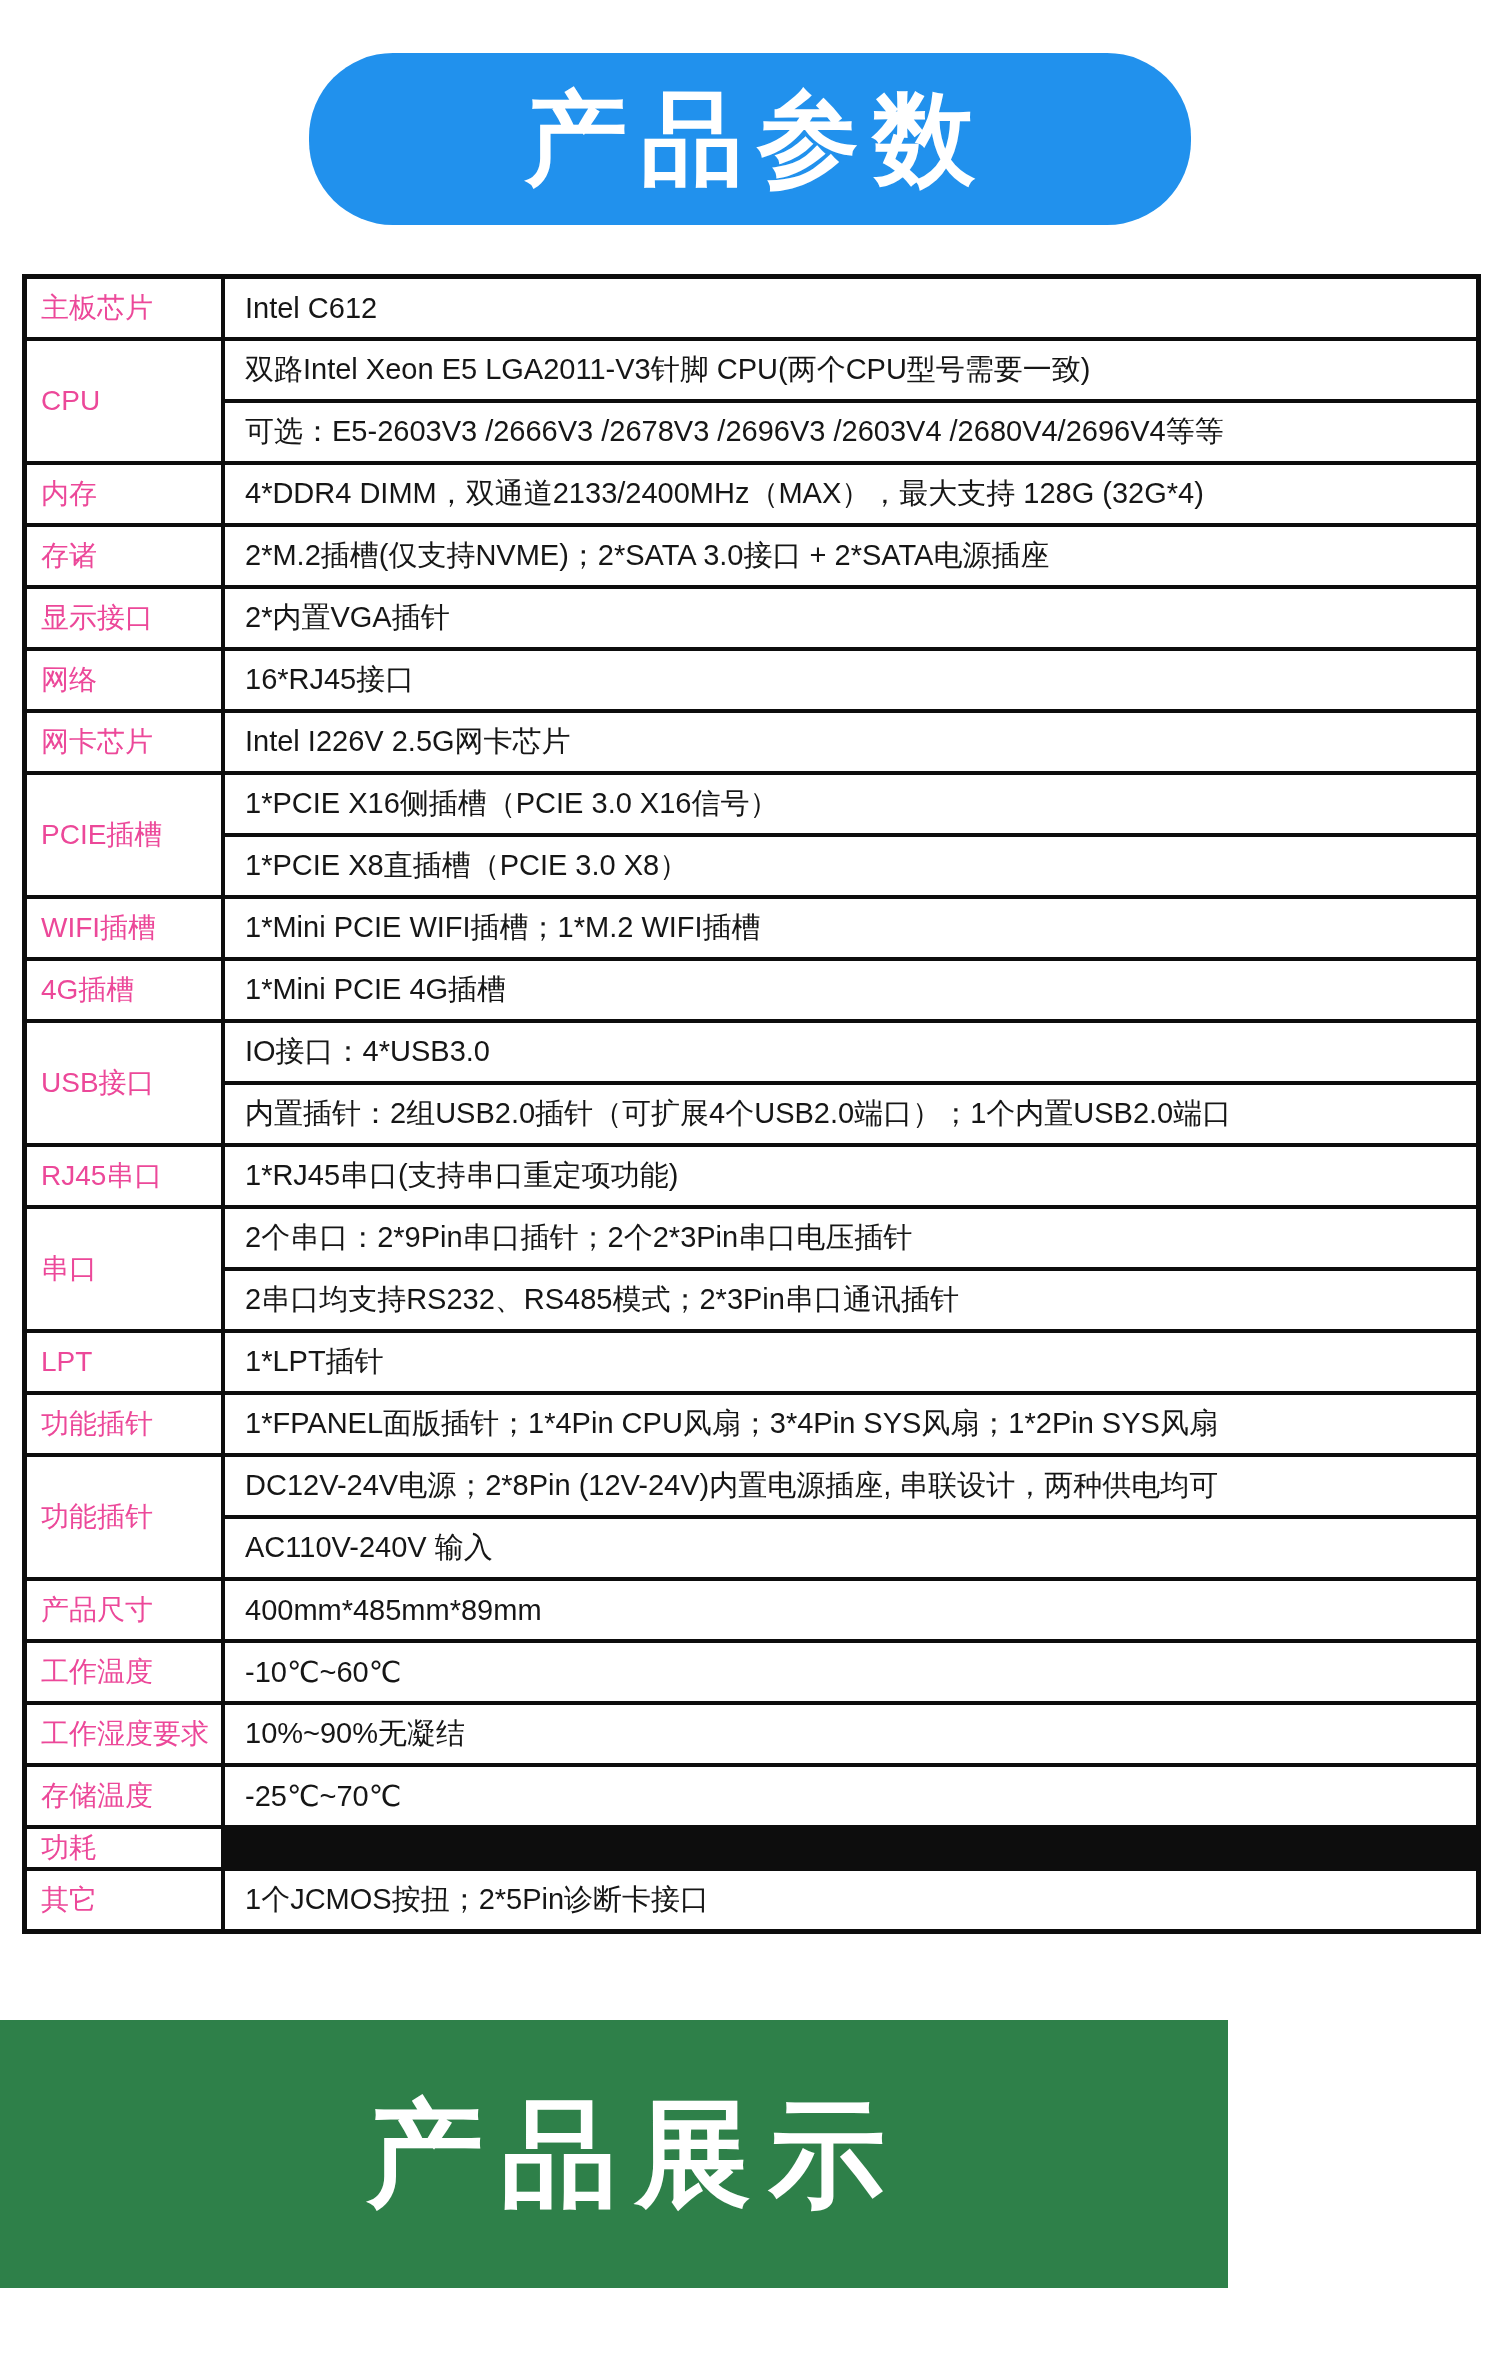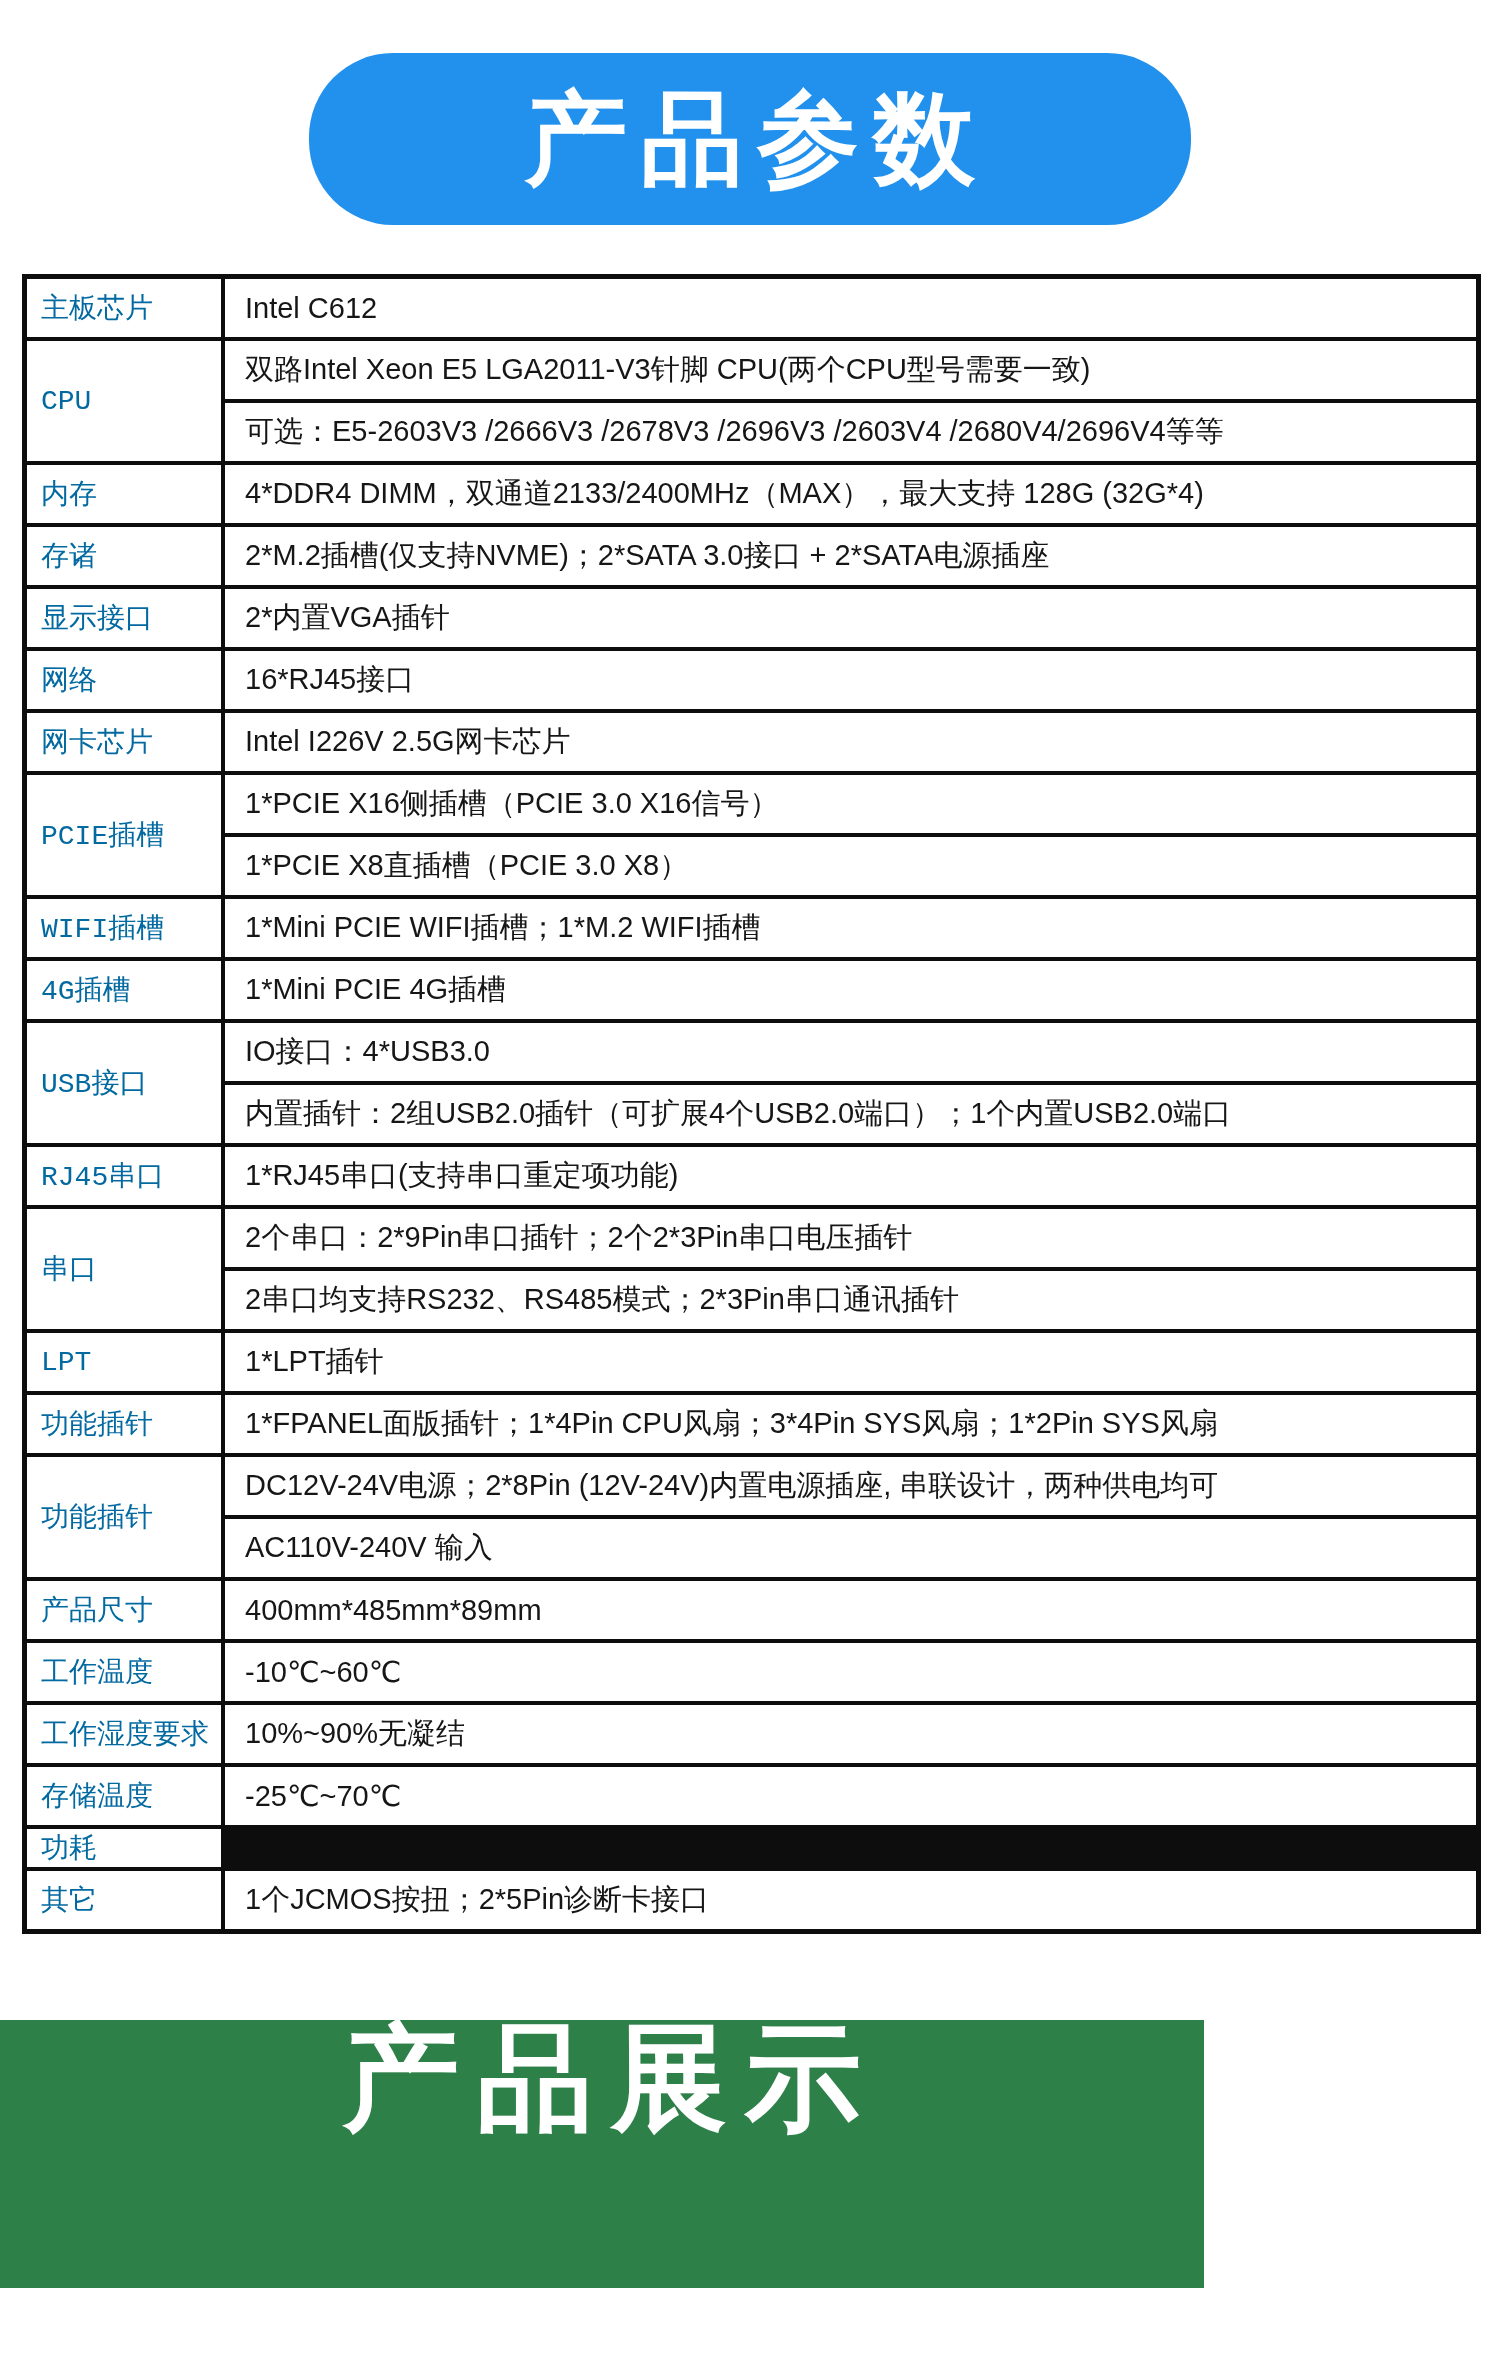--- a/index.html
+++ b/index.html
@@ -30,39 +30,38 @@
     background:#0D0D0D;
     padding:5px; box-sizing:border-box;
     display:flex; flex-direction:column; gap:4px;
   }
   .rg { display:flex; gap:4px; }
   .lbl {
     flex:0 0 194px; width:194px;
     background:#ffffff;
     display:flex; align-items:center;
     padding-left:14px; box-sizing:border-box;
-    font-size:28px; font-weight:500; color:#0369a1;
+    font-size:28px; font-weight:500; color:#ec4899;
     white-space:nowrap;
-    font-family:Liberation Mono, monospace;
   }
   .vals { flex:1; display:flex; flex-direction:column; gap:4px; }
   .val {
     height:58px; background:#ffffff;
     display:flex; align-items:center;
     padding-left:20px; box-sizing:border-box;
     font-size:29px; font-weight:500; color:#161616;
     white-space:nowrap; overflow:hidden;
   }
 
   
   .banner {
     position:absolute; top:2020px; left:0;
     width:1204px; height:268px;
     background:#2E8049;
-    display:flex; align-items:flex-start; justify-content:center;
+    display:flex; align-items:center; justify-content:center;padding-left:24px;
   }
   .banner-title {
     color:#ffffff; font-size:116px; font-weight:bold;
     letter-spacing:18px; padding-left:18px;
     white-space:nowrap; line-height:1;
   }
 </style>
 </head>
 <body>
 

